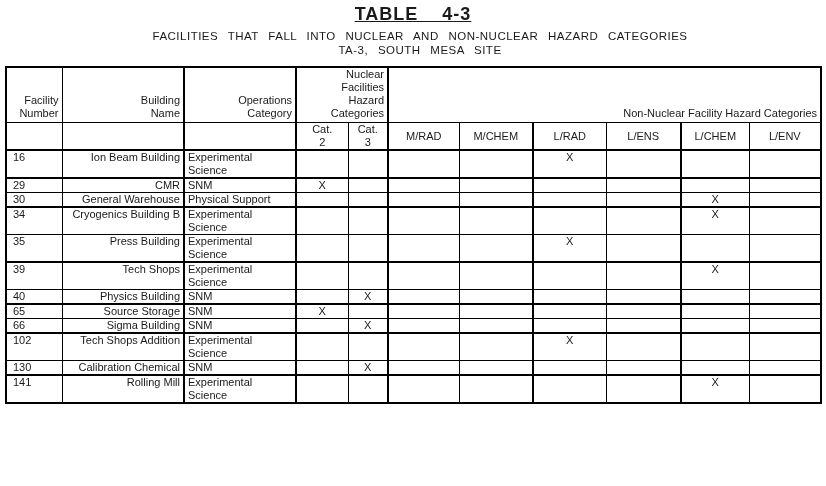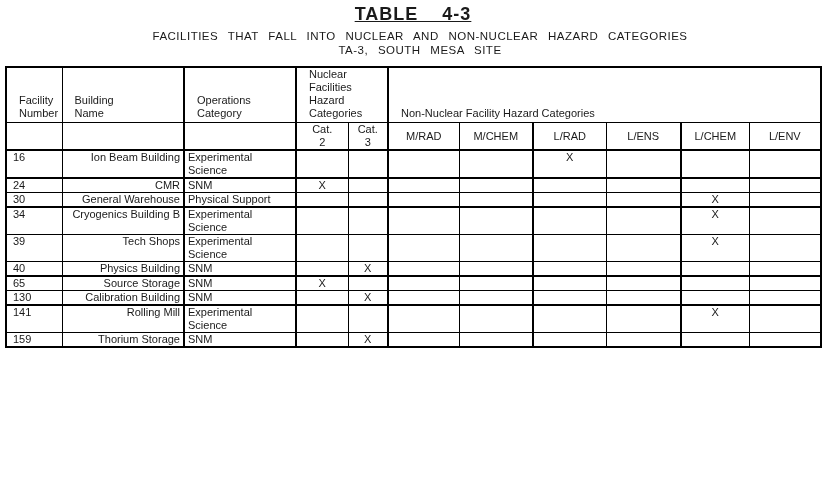--- a/index.html
+++ b/index.html
@@ -48,21 +48,21 @@
     border: 1px solid #000;
     font-size: 11px;
     font-weight: normal;
     padding: 0 3px;
     overflow: hidden;
     line-height: 13px;
   }
   thead tr.hrow-a th {
     height: 52px;
     vertical-align: bottom;
-    text-align: left;
+    text-align: right;
     white-space: pre-line;
     padding-bottom: 2px;
     padding-left: 12px;
   }
   thead tr.hrow-b th {
     height: 26px;
     vertical-align: middle;
     text-align: center;
     white-space: pre-line;
   }
@@ -138,21 +138,21 @@
           <td class="mark bl"></td>
           <td class="mark"></td>
           <td class="mark bl"></td>
           <td class="mark"></td>
           <td class="mark bl">X</td>
           <td class="mark"></td>
           <td class="mark bl"></td>
           <td class="mark"></td>
         </tr>
         <tr>
-          <td class="num">24</td>
+          <td class="num">29</td>
           <td class="name">CMR</td>
           <td class="ops bl">SNM</td>
           <td class="mark bl">X</td>
           <td class="mark"></td>
           <td class="mark bl"></td>
           <td class="mark"></td>
           <td class="mark bl"></td>
           <td class="mark"></td>
           <td class="mark bl"></td>
           <td class="mark"></td>
@@ -176,20 +176,33 @@
           <td class="ops bl">Experimental Science</td>
           <td class="mark bl"></td>
           <td class="mark"></td>
           <td class="mark bl"></td>
           <td class="mark"></td>
           <td class="mark bl"></td>
           <td class="mark"></td>
           <td class="mark bl">X</td>
           <td class="mark"></td>
         </tr>
+        <tr class="bb">
+          <td class="num">35</td>
+          <td class="name">Press Building</td>
+          <td class="ops bl">Experimental Science</td>
+          <td class="mark bl"></td>
+          <td class="mark"></td>
+          <td class="mark bl"></td>
+          <td class="mark"></td>
+          <td class="mark bl">X</td>
+          <td class="mark"></td>
+          <td class="mark bl"></td>
+          <td class="mark"></td>
+        </tr>
         <tr>
           <td class="num">39</td>
           <td class="name">Tech Shops</td>
           <td class="ops bl">Experimental Science</td>
           <td class="mark bl"></td>
           <td class="mark"></td>
           <td class="mark bl"></td>
           <td class="mark"></td>
           <td class="mark bl"></td>
           <td class="mark"></td>
@@ -216,22 +229,48 @@
           <td class="mark bl">X</td>
           <td class="mark"></td>
           <td class="mark bl"></td>
           <td class="mark"></td>
           <td class="mark bl"></td>
           <td class="mark"></td>
           <td class="mark bl"></td>
           <td class="mark"></td>
         </tr>
         <tr class="bb">
+          <td class="num">66</td>
+          <td class="name">Sigma Building</td>
+          <td class="ops bl">SNM</td>
+          <td class="mark bl"></td>
+          <td class="mark">X</td>
+          <td class="mark bl"></td>
+          <td class="mark"></td>
+          <td class="mark bl"></td>
+          <td class="mark"></td>
+          <td class="mark bl"></td>
+          <td class="mark"></td>
+        </tr>
+        <tr>
+          <td class="num">102</td>
+          <td class="name">Tech Shops Addition</td>
+          <td class="ops bl">Experimental Science</td>
+          <td class="mark bl"></td>
+          <td class="mark"></td>
+          <td class="mark bl"></td>
+          <td class="mark"></td>
+          <td class="mark bl">X</td>
+          <td class="mark"></td>
+          <td class="mark bl"></td>
+          <td class="mark"></td>
+        </tr>
+        <tr class="bb">
           <td class="num">130</td>
-          <td class="name">Calibration Building</td>
+          <td class="name">Calibration Chemical</td>
           <td class="ops bl">SNM</td>
           <td class="mark bl"></td>
           <td class="mark">X</td>
           <td class="mark bl"></td>
           <td class="mark"></td>
           <td class="mark bl"></td>
           <td class="mark"></td>
           <td class="mark bl"></td>
           <td class="mark"></td>
         </tr>
@@ -241,29 +280,16 @@
           <td class="ops bl">Experimental Science</td>
           <td class="mark bl"></td>
           <td class="mark"></td>
           <td class="mark bl"></td>
           <td class="mark"></td>
           <td class="mark bl"></td>
           <td class="mark"></td>
           <td class="mark bl">X</td>
           <td class="mark"></td>
         </tr>
-        <tr class="bb">
-          <td class="num">159</td>
-          <td class="name">Thorium Storage</td>
-          <td class="ops bl">SNM</td>
-          <td class="mark bl"></td>
-          <td class="mark">X</td>
-          <td class="mark bl"></td>
-          <td class="mark"></td>
-          <td class="mark bl"></td>
-          <td class="mark"></td>
-          <td class="mark bl"></td>
-          <td class="mark"></td>
-        </tr>
       </tbody>
   </table>
 
 </div>
 
 </body></html>

